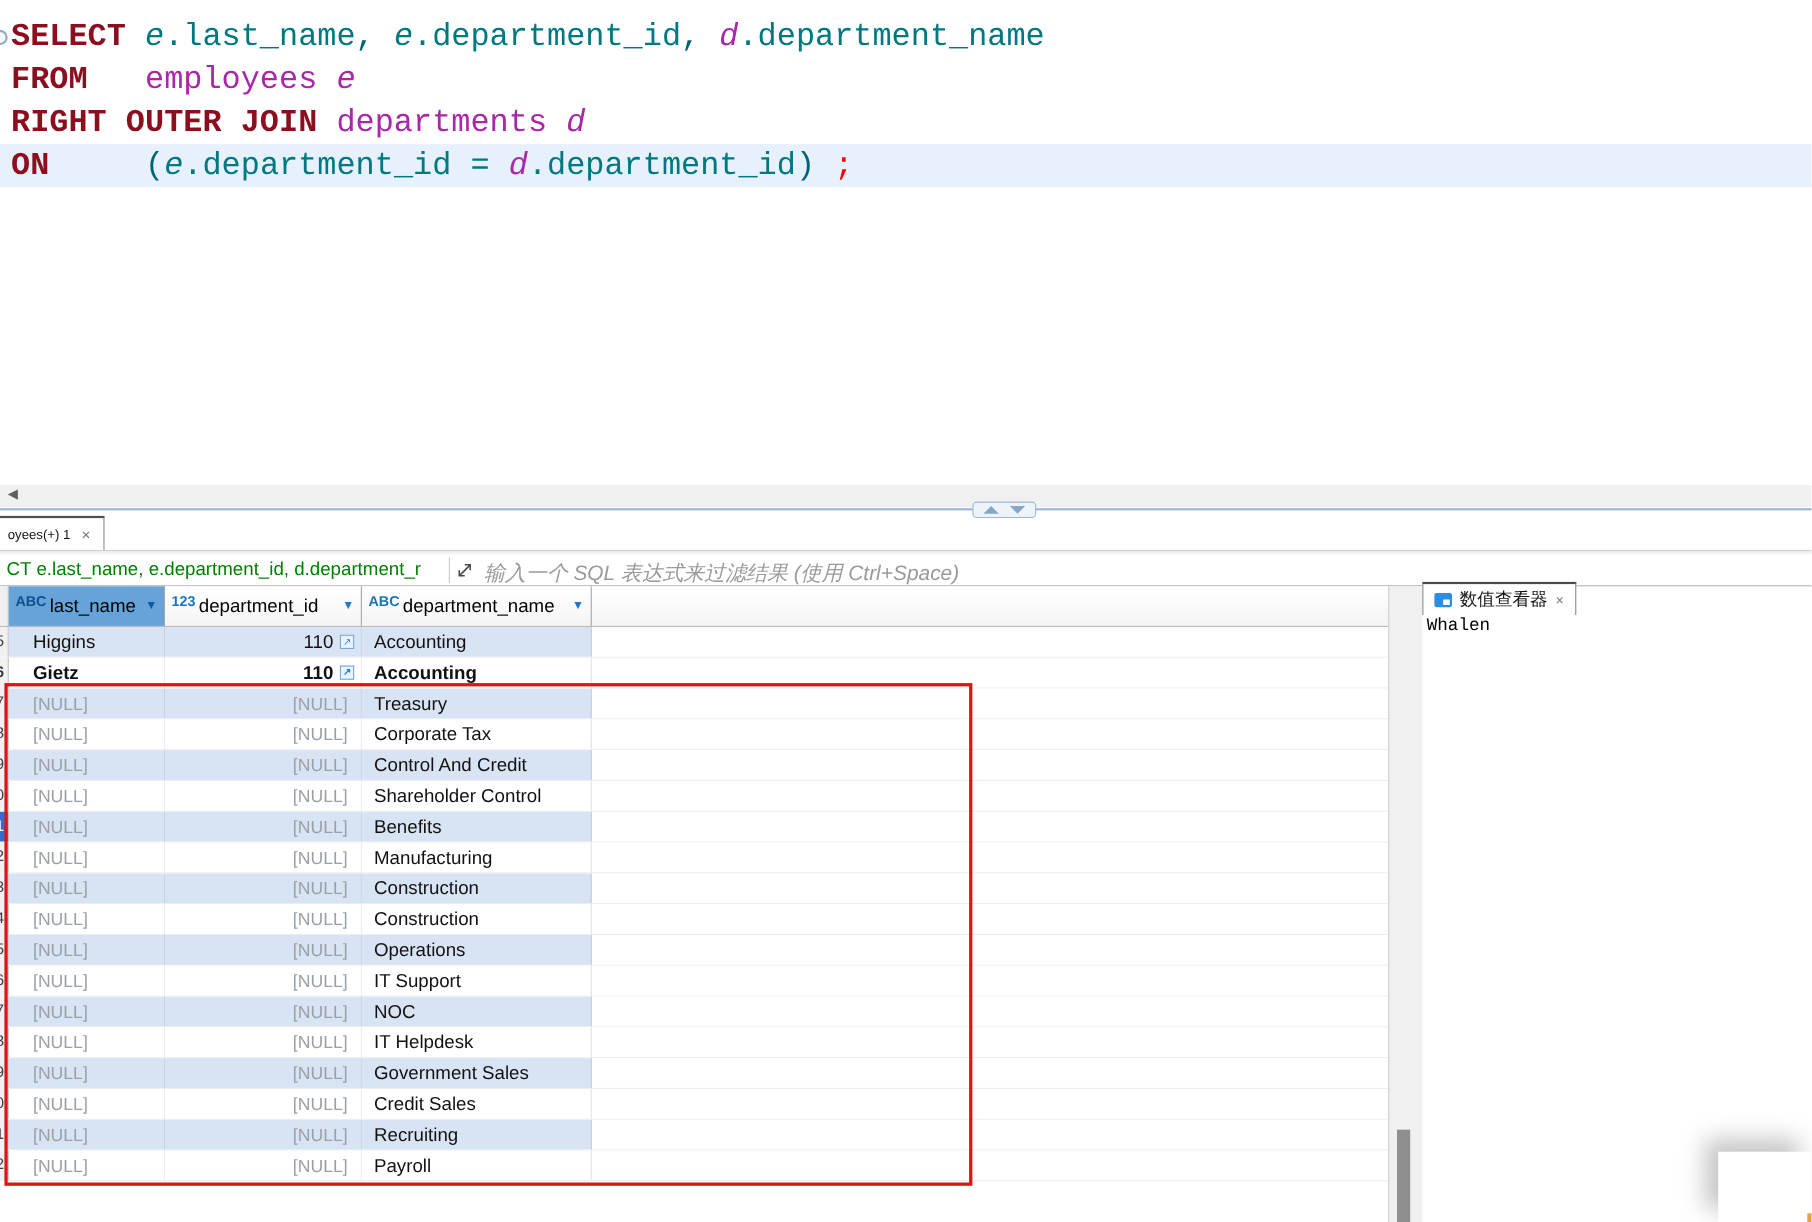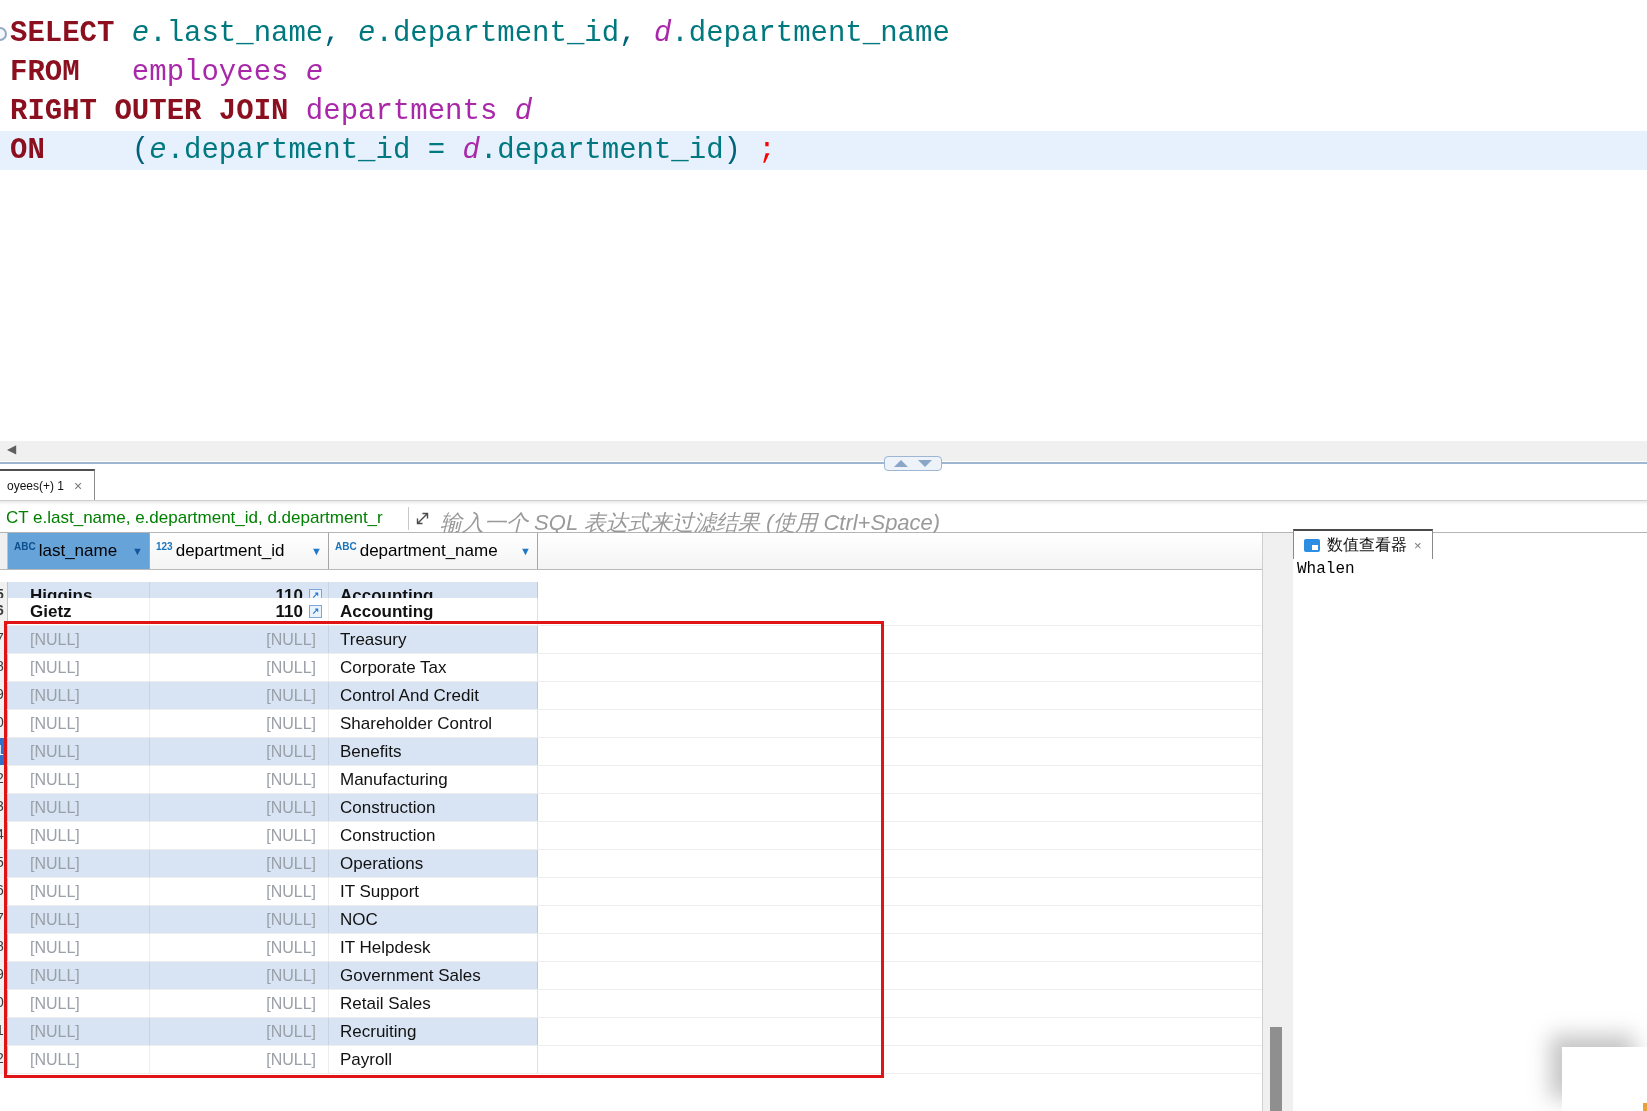--- a/index.html
+++ b/index.html
@@ -45,33 +45,33 @@
   .tabline  { position:absolute; left:0; top:500px; width:1647px; height:1px; background:#cfcfcf; }
   .tabshade { position:absolute; left:0; top:501px; width:1647px; height:4px;
               background:linear-gradient(#e9e9e9,#ffffff); }
 
   
   .filterbar { position:absolute; left:0; top:505px; width:1647px; height:28px; background:#fff;
                border-bottom:1px solid #b5b5b5; }
   .filterbar .query { position:absolute; left:6px; top:3px; font-size:17px; color:#008000; white-space:nowrap; }
   .filterbar .vsep  { position:absolute; left:408px; top:2px; width:1px; height:23px; background:#c9c9c9; }
   .filterbar .exp   { position:absolute; left:413px; top:4px; width:19px; height:19px; }
-  .filterbar .ph    { position:absolute; left:440px; top:3px; font-size:22px; font-style:italic; color:#9a9a9a; white-space:nowrap; }
+  .filterbar .ph    { position:absolute; left:440px; top:3px; font-size:19px; font-style:italic; color:#9a9a9a; white-space:nowrap; }
 
   
   .ghead { position:absolute; left:0; top:533px; width:1262px; height:37px;
            background:linear-gradient(#ffffff,#f4f4f4); border-bottom:1px solid #b9b9b9; }
   .ghead .gut { position:absolute; left:0; top:0; width:8px; height:100%; background:#efefef; border-right:1px solid #c2c2c2; }
   .hcell { position:absolute; top:0; height:100%; display:flex; align-items:center;
            padding-left:6px; border-right:1px solid #a6a6a6; }
   .hcell.hc0 { left:8px;   width:142px; }
   .hcell.hc1 { left:150px; width:179px; }
   .hcell.hc2 { left:329px; width:209px; }
   .hcell.selected { background:#66a3d9; }
-  .type-icon { font-size:10px; font-weight:bold; color:#1b75bc; transform:translateY(-5px); margin-right:3px; letter-spacing:0; }
+  .type-icon { font-size:13px; font-weight:bold; color:#1b75bc; transform:translateY(-5px); margin-right:3px; letter-spacing:0; }
   .hcell.selected .type-icon { color:#0d4f8d; }
   .hlabel { font-size:17px; color:#000; white-space:nowrap; }
   .hdrop  { position:absolute; right:6px; top:12px; font-size:11px; color:#1f78c8; }
   .hcell.selected .hdrop { color:#13589f; }
 
   .grid-rows { position:absolute; left:0; top:570px; width:1262px; }
   .grid-row { position:absolute; left:0; width:1262px; height:28px; border-bottom:1px solid #ededed; background:#fff; }
   .cell { position:absolute; top:0; height:100%; font-size:17px; color:#111; line-height:27px; white-space:nowrap; }
   .gutter { left:0; width:8px; background:#f1f1f1; border-right:1px solid #c4c4c4; overflow:hidden; }
   .gutter span { position:absolute; left:-4px; top:5px; font-size:14px; color:#3c3c3c; line-height:1; }
@@ -166,21 +166,21 @@
   </div>
       <div class="hcell hc2">
     <span class="type-icon">ABC</span>
     <span class="hlabel">department_name</span>
     <span class="hdrop">▼</span>
   </div>
     </div>
 </div>
 
 <div class="grid-rows" id="grid-rows">
-    <div class="grid-row stripe" style="top: 12px; font-weight: bold;">
+    <div class="grid-row stripe" style="top: 0px;">
     <div class="cell gutter">
         <span>5</span>
       </div>
     <div class="cell c-last">Higgins</div>
     <div class="cell c-id">
       <span class="idv">110</span>
       <span class="link-icon">↗</span>
     </div>
     <div class="cell c-dept">Accounting</div>
   </div>
@@ -340,21 +340,21 @@
   </div>
     <div class="grid-row" style="top: 420px;">
     <div class="cell gutter">
         <span>0</span>
       </div>
     <div class="cell c-last"><span class="nullv">[NULL]</span></div>
     <div class="cell c-id nolink">
       <span class="idv"><span class="nullv">[NULL]</span></span>
       
     </div>
-    <div class="cell c-dept">Retail Sales</div>
+    <div class="cell c-dept">Credit Sales</div>
   </div>
     <div class="grid-row stripe" style="top: 448px;">
     <div class="cell gutter">
         <span>1</span>
       </div>
     <div class="cell c-last"><span class="nullv">[NULL]</span></div>
     <div class="cell c-id nolink">
       <span class="idv"><span class="nullv">[NULL]</span></span>
       
     </div>

